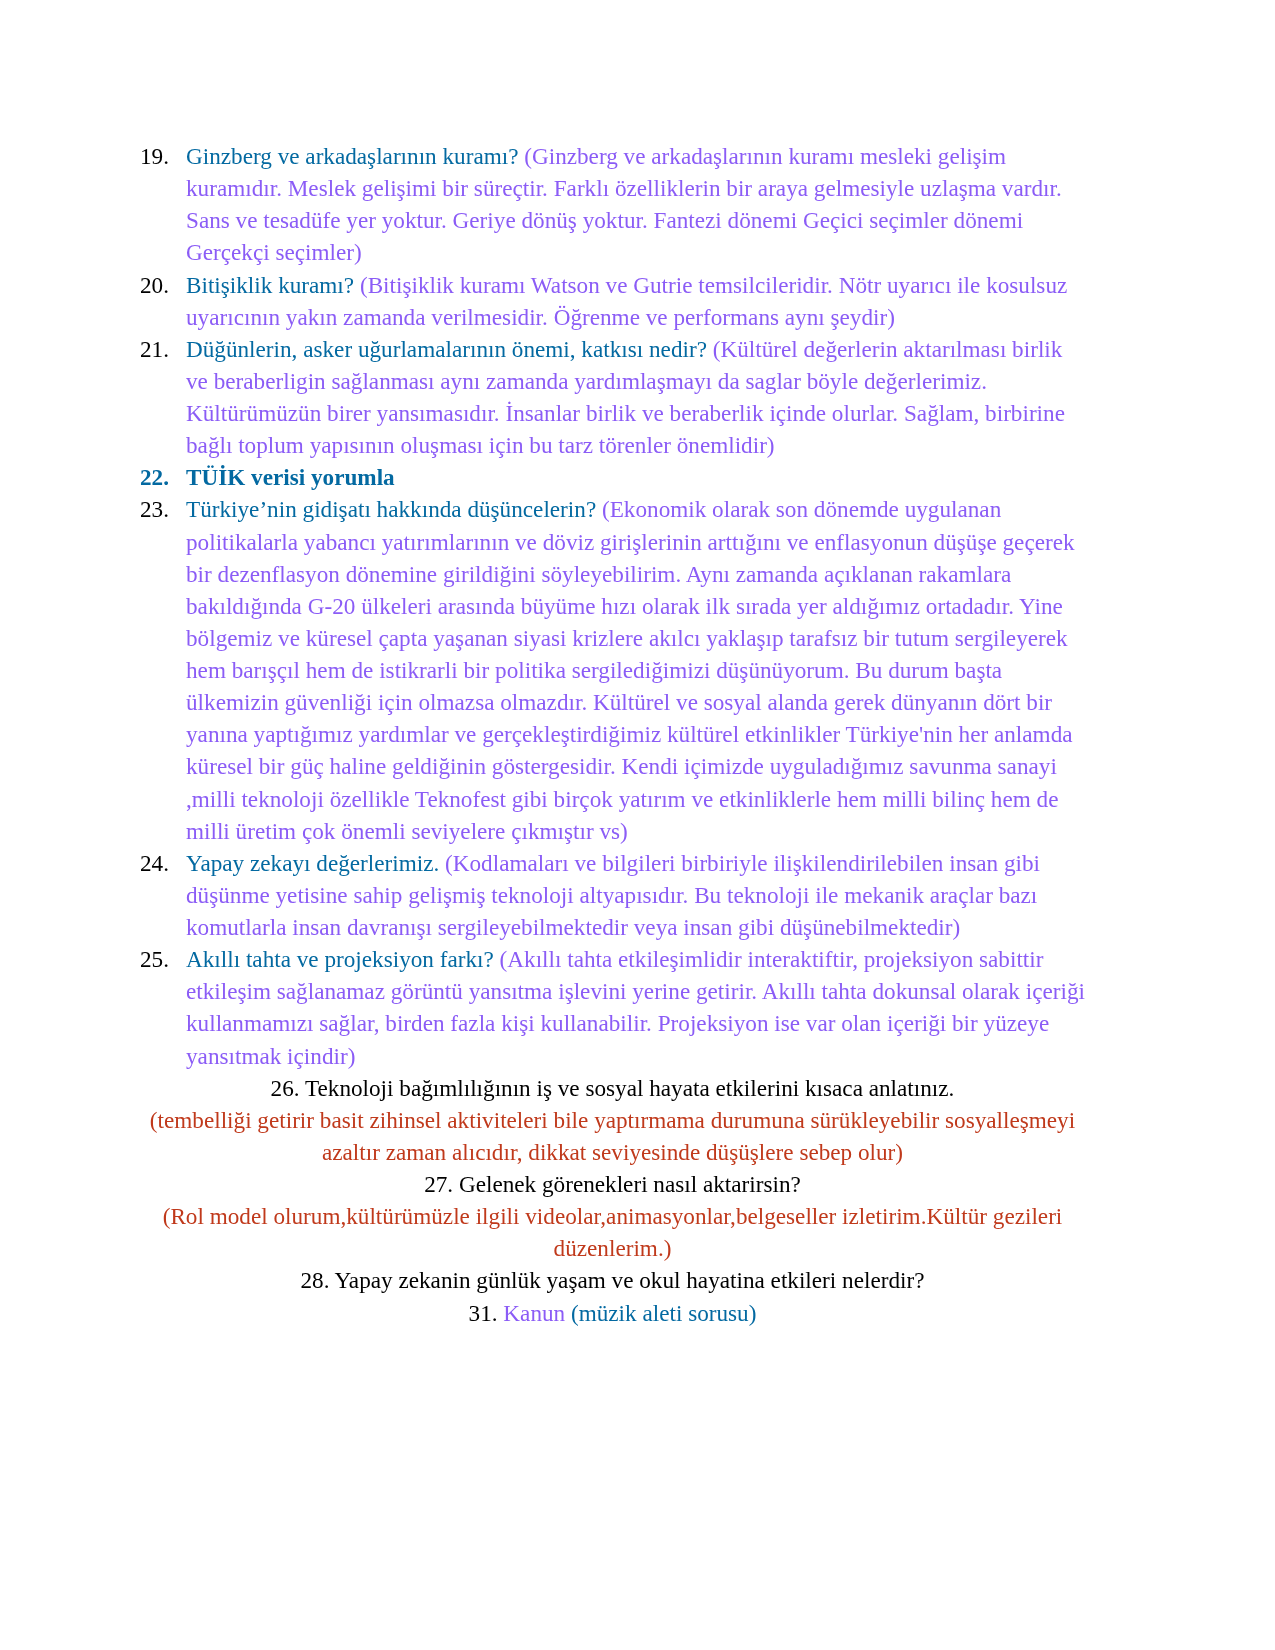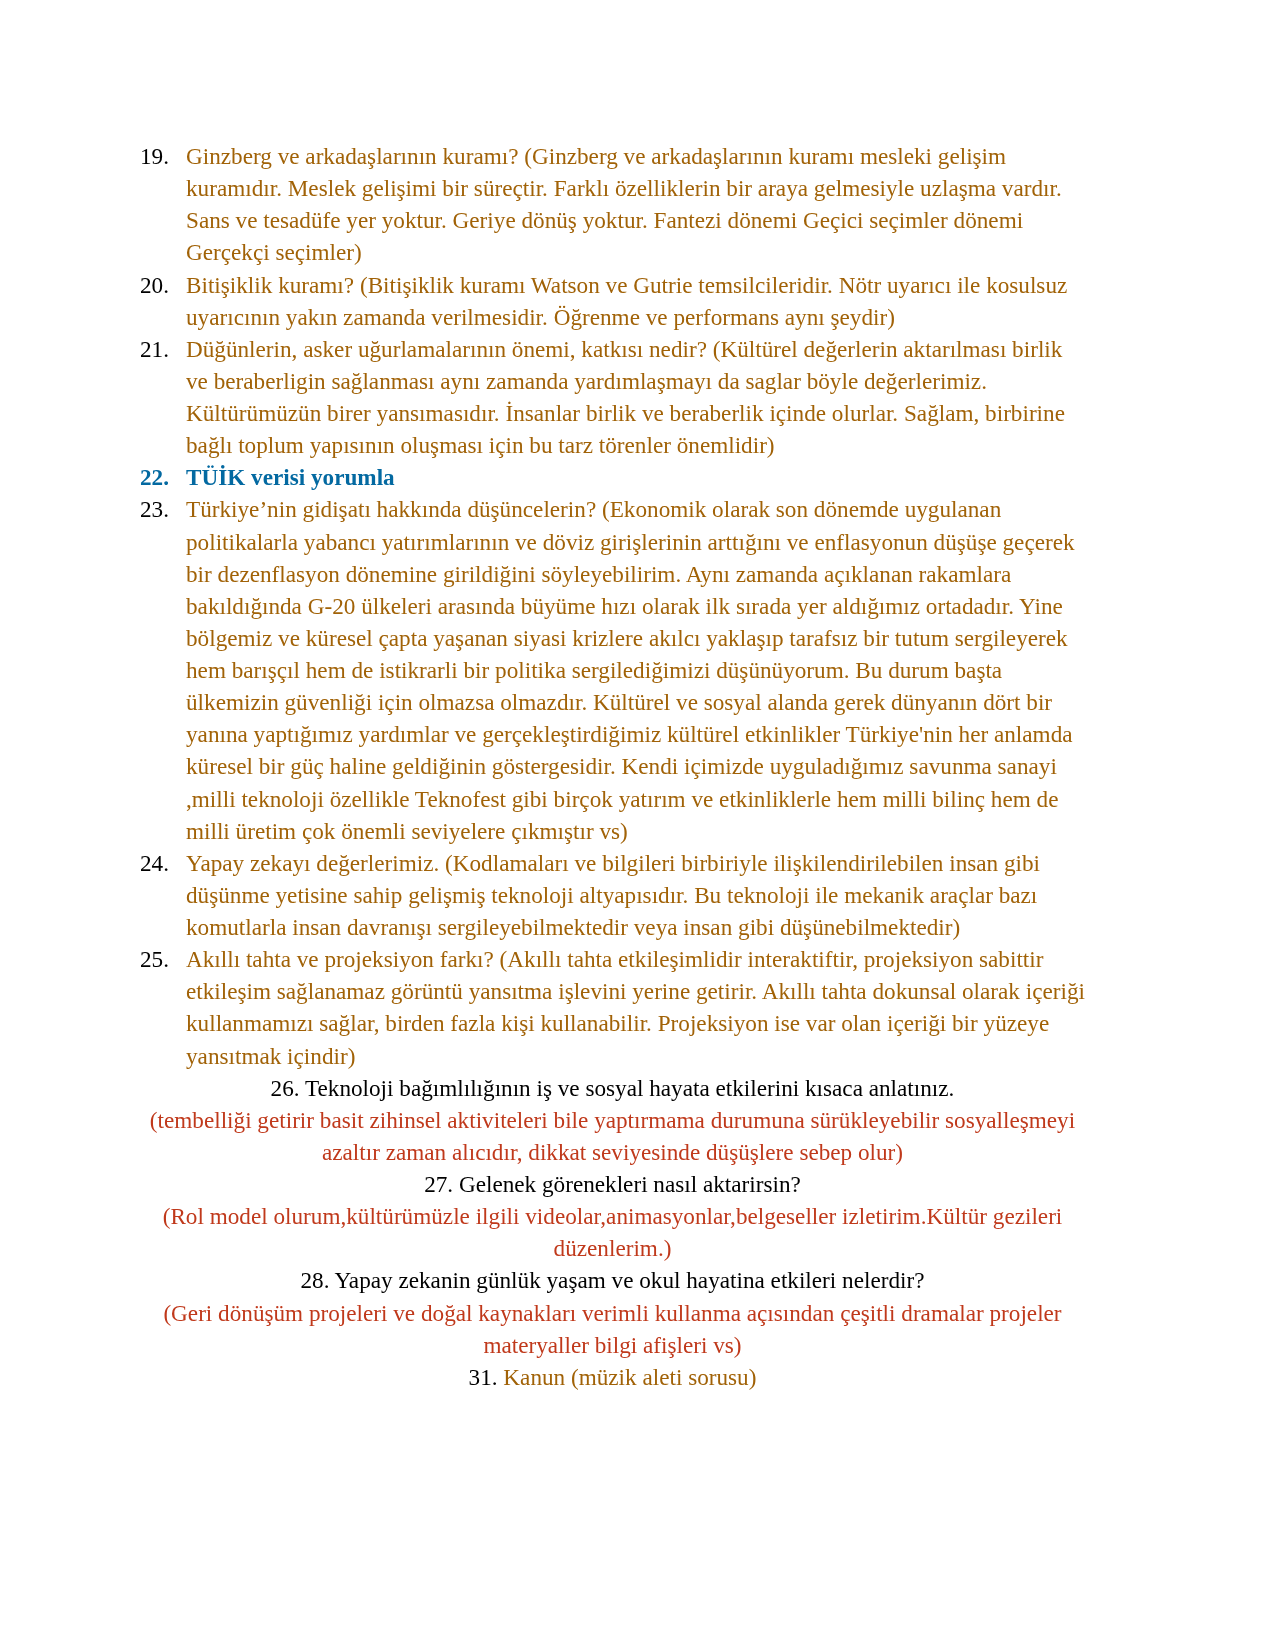--- a/index.html
+++ b/index.html
@@ -41,22 +41,22 @@
     margin: 0;
     text-align: left;
   }
   ol.qlist > li > .num {
     position: absolute;
     left: 0;
     top: 0;
     width: 40px;
     text-align: left;
   }
-  .q-text  { color: #a16207; }
-  .a-text  { color: #a16207; }
+  .q-text  { color: #0369a1; }
+  .a-text  { color: #8b5cf6; }
   .blue    { color: #0369a1; font-weight: bold; }
 
   
   .flat p {
     margin: 0;
     text-align: center;
   }
   .flat p.ans {
     color: #C0391B;
   }
@@ -102,20 +102,19 @@
     <div class="flat">
 
       <p>26. Teknoloji bağımlılığının  iş ve sosyal hayata etkilerini kısaca anlatınız.</p>
       <p class="ans"> (tembelliği getirir basit zihinsel aktiviteleri bile yaptırmama durumuna sürükleyebilir sosyalleşmeyi azaltır zaman alıcıdır, dikkat seviyesinde düşüşlere sebep olur)</p>
 
       <p>27. Gelenek görenekleri nasıl aktarirsin?</p>
       <p class="ans">(Rol model olurum,kültürümüzle ilgili videolar,animasyonlar,belgeseller izletirim.Kültür gezileri düzenlerim.)</p>
 
       <p>28. Yapay zekanin günlük yaşam ve okul hayatina etkileri nelerdir?</p>
 
-      <p class="ans"> (Geri dönüşüm projeleri ve doğal kaynakları verimli kullanma açısından çeşitli dramalar projeler materyaller bilgi afişleri vs)</p>
 
       <p><span>31. </span><span class="a-text">Kanun</span><span class="q-text"> (müzik aleti sorusu)</span></p>
 
     </div>
 
   </div>
 </div>
 
 </body></html>

